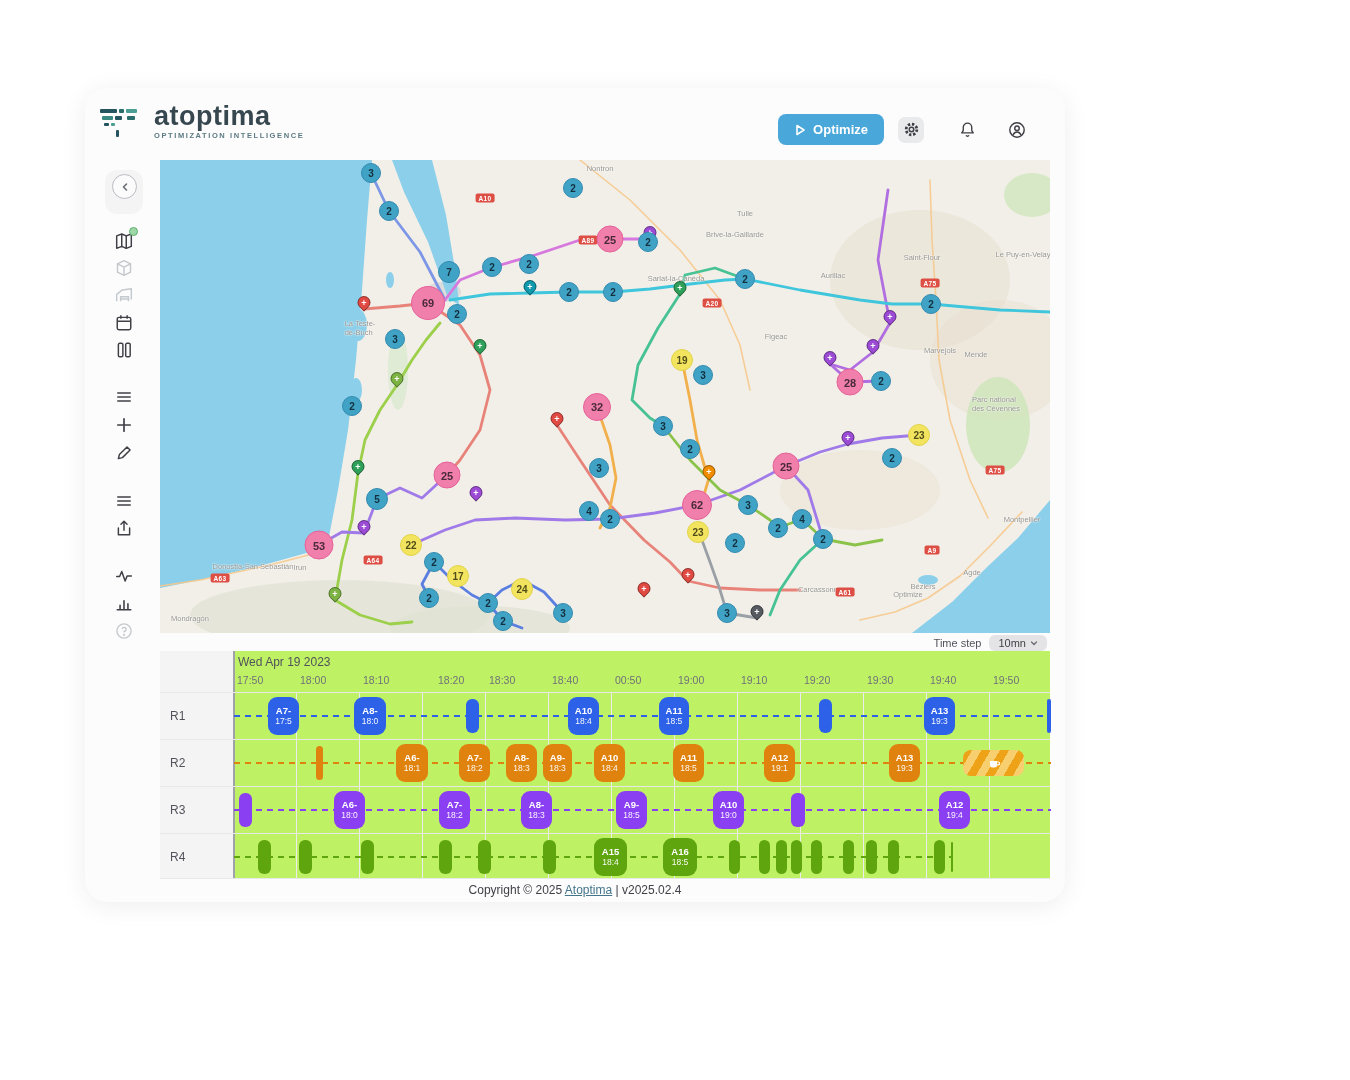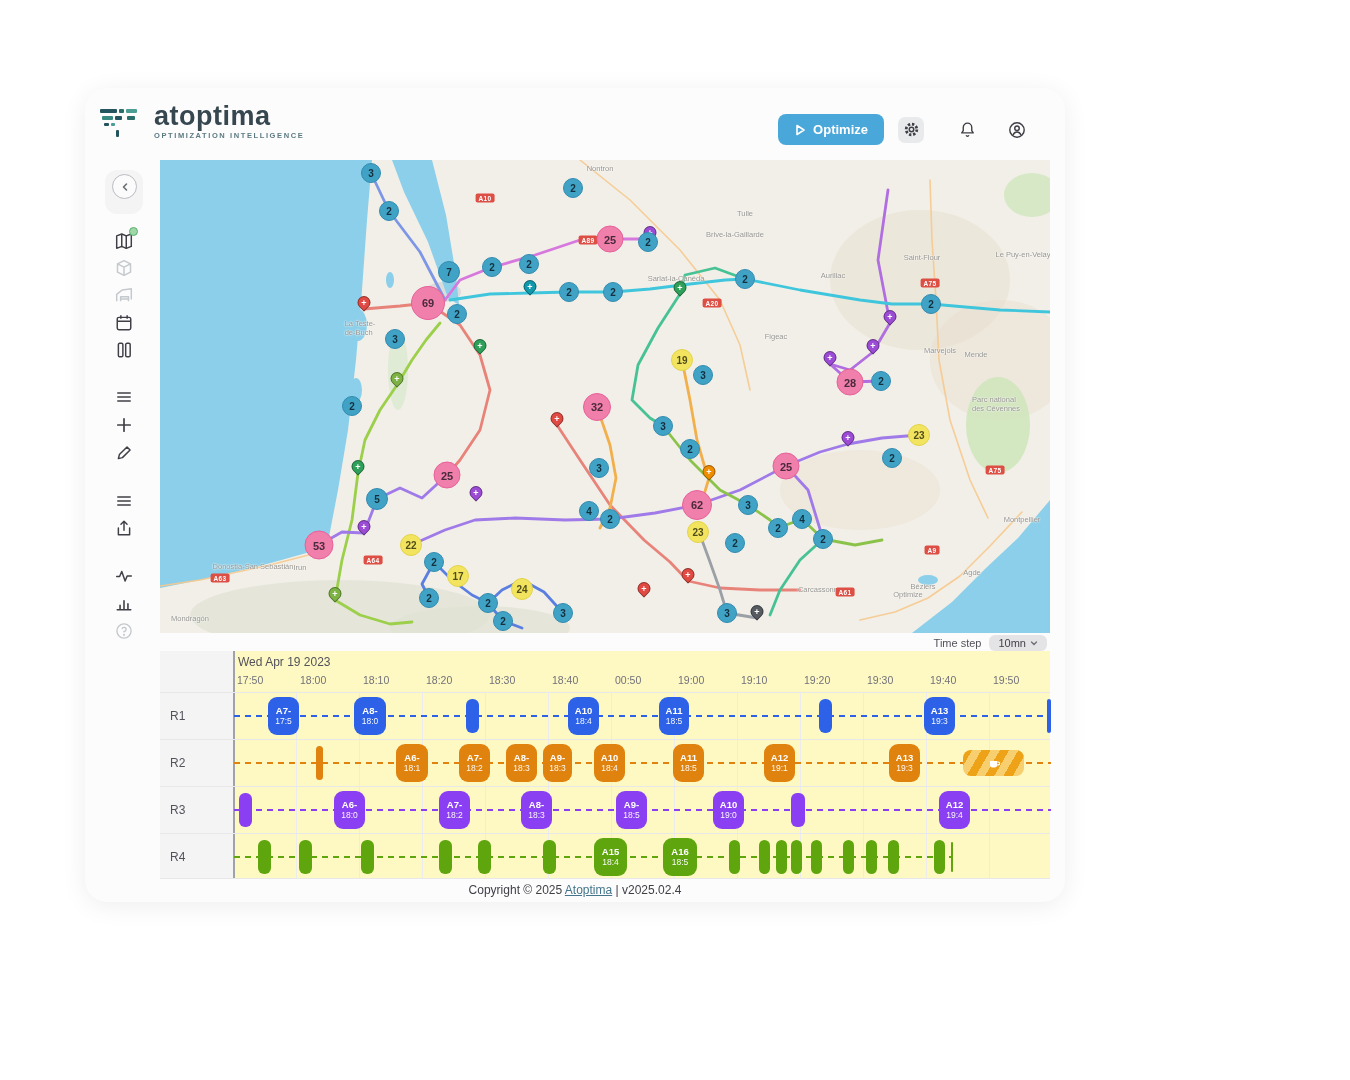--- a/index.html
+++ b/index.html
@@ -47,21 +47,21 @@
   .pin span { position:absolute; inset:0; display:flex; align-items:center; justify-content:center;
               transform:rotate(45deg); color:#fff; font-size:9px; font-weight:700; line-height:0; }
 
   
   .timestep { position:absolute; right:18px; top:547px; display:flex; align-items:center; gap:8px; }
   .timestep .lbl { font-size:11px; color:#52525b; }
   .timestep .pill { display:flex; align-items:center; gap:4px; background:#e4e4e7; border:none; border-radius:6px;
                     padding:2px 9px; font-size:11px; color:#3f3f46; cursor:pointer; }
 
   
-  .gantt { position:absolute; left:75px; top:563px; width:890px; height:227px; background:#fef9c3; }
+  .gantt { position:absolute; left:75px; top:563px; width:890px; height:227px; background:#bef264; }
   .g-labelcol { position:absolute; left:0; top:0; width:73px; height:227px; background:#f4f4f5; }
   .g-axis { position:absolute; left:73px; top:0; width:1.5px; height:227px; background:#a1a1aa; }
   .g-date { position:absolute; left:78px; top:4px; font-size:12px; color:#52525b; }
   .g-tick { position:absolute; top:23px; font-size:10.5px; color:#71717a; }
   .g-line { position:absolute; top:41px; width:1px; height:186px; background:#ececef; }
   .g-rowsep { position:absolute; left:0; width:890px; height:1px; background:#e8e8ea; }
   .g-rowlabel { position:absolute; left:10px; font-size:12px; color:#52525b; }
   .g-dash { position:absolute; left:74px; height:2px; }
   .g-block { position:absolute; color:#fff; border-radius:6px; cursor:pointer; }
   .g-block.wide { border-radius:9px; display:flex; flex-direction:column; align-items:center; justify-content:center;
@@ -417,21 +417,21 @@
 
   <div class="gantt" id="gantt">
     <div class="g-labelcol"></div>
     <div class="g-date">Wed Apr 19 2023</div>
     <div class="g-axis"></div>
   <div class="g-tick" style="left: 77px;">17:50</div>
       <div class="g-tick" style="left: 140px;">18:00</div>
       <div class="g-line" style="left: 136px;"></div>
       <div class="g-tick" style="left: 203px;">18:10</div>
       <div class="g-line" style="left: 199px;"></div>
-      <div class="g-tick" style="left: 266px;">18:20</div>
+      <div class="g-tick" style="left: 278px;">18:20</div>
       <div class="g-line" style="left: 262px;"></div>
       <div class="g-tick" style="left: 329px;">18:30</div>
       <div class="g-line" style="left: 325px;"></div>
       <div class="g-tick" style="left: 392px;">18:40</div>
       <div class="g-line" style="left: 388px;"></div>
       <div class="g-tick" style="left: 455px;">00:50</div>
       <div class="g-line" style="left: 451px;"></div>
       <div class="g-tick" style="left: 518px;">19:00</div>
       <div class="g-line" style="left: 514px;"></div>
       <div class="g-tick" style="left: 581px;">19:10</div>

